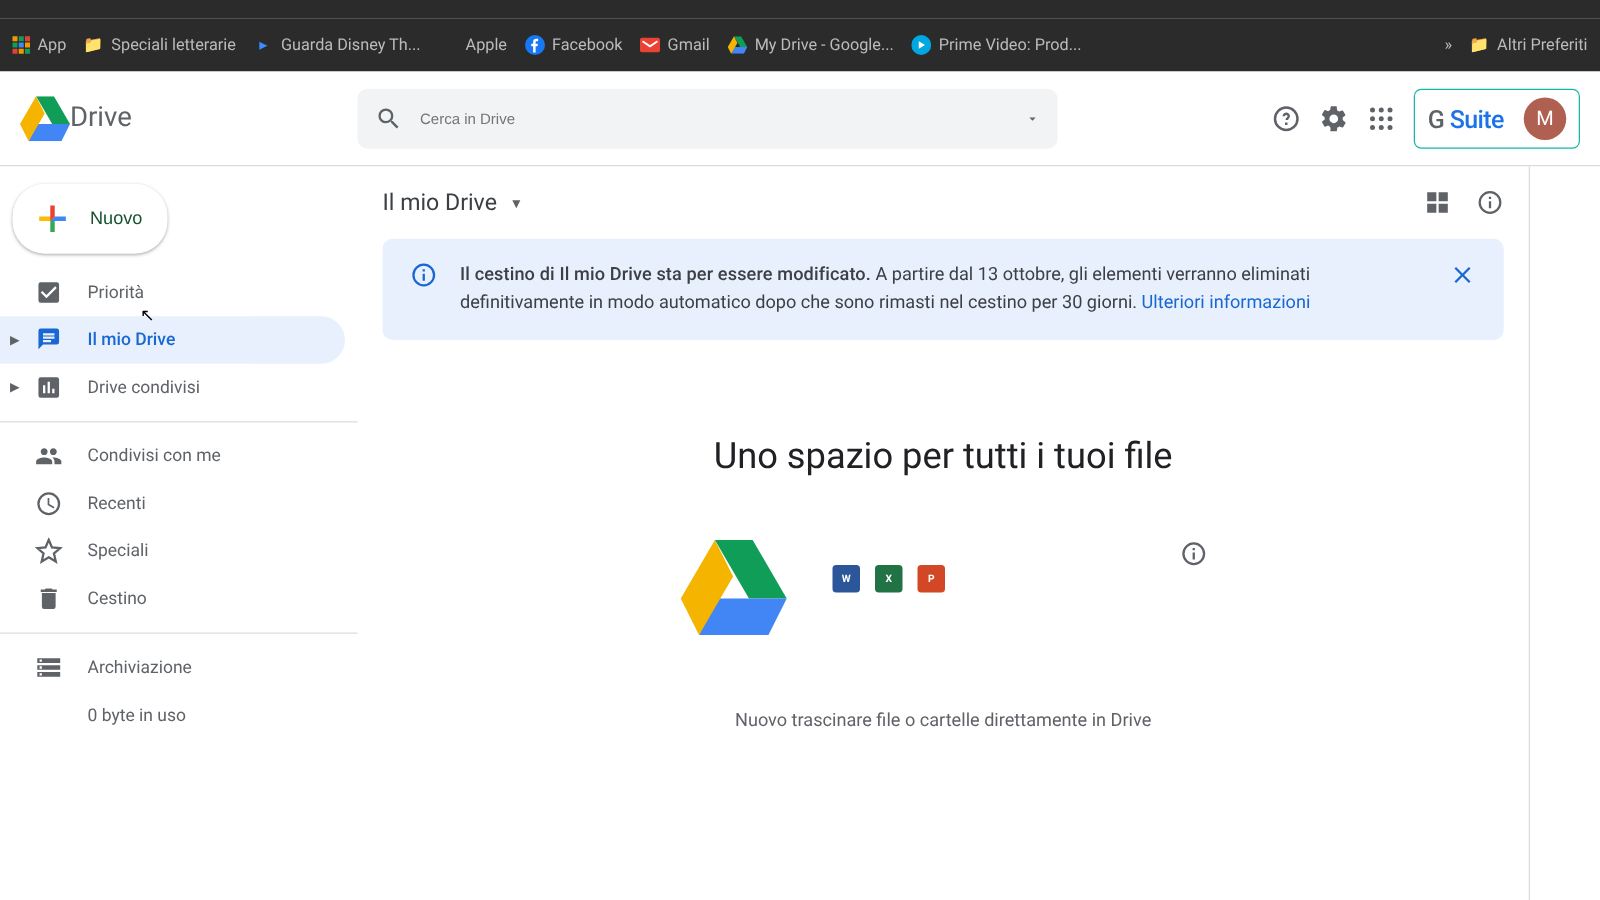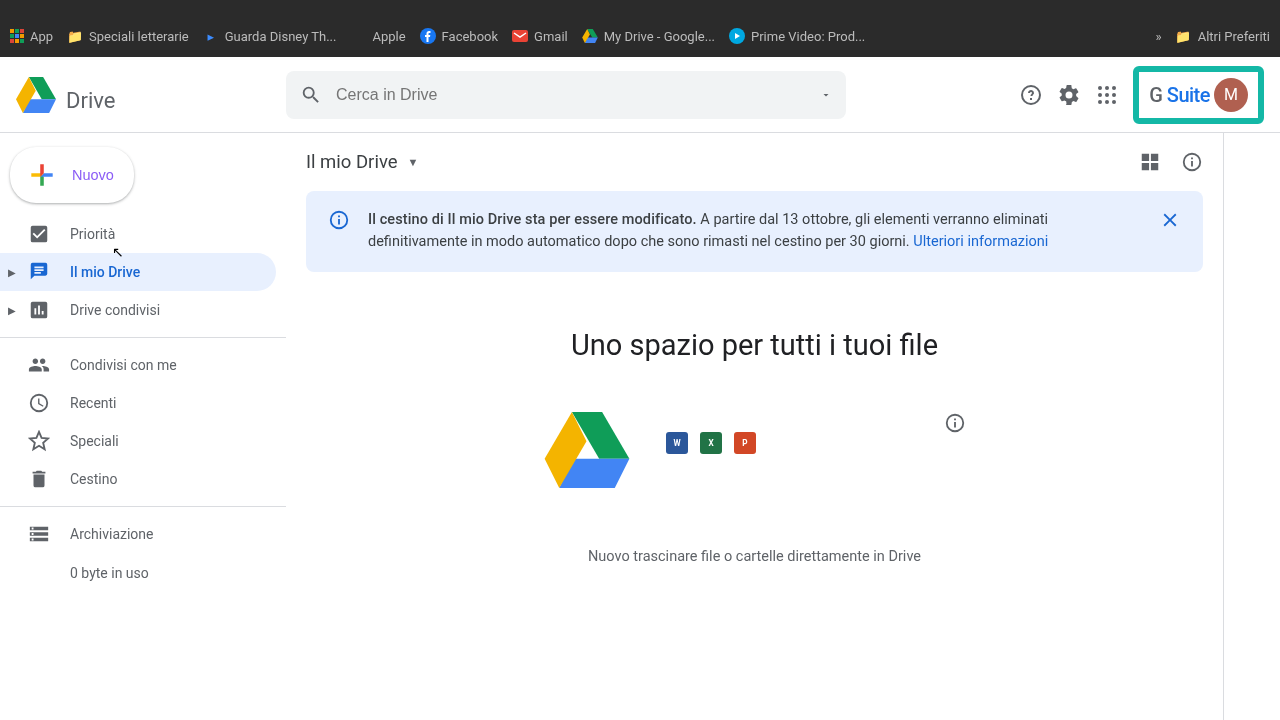--- a/index.html
+++ b/index.html
@@ -10,37 +10,37 @@
 .browser-bookmarks { background: #2b2b2b; height: 42px; display: flex; align-items: center; padding: 0 10px; gap: 14px; color: #bbb; font-size: 13px; }
 .bm-item { display: flex; align-items: center; gap: 6px; cursor: pointer; white-space: nowrap; }
 .bm-icon { width: 16px; height: 16px; display: flex; align-items: center; justify-content: center; }
 .bm-spacer { flex: 1; }
 .apps-icon { display: grid; grid-template-columns: repeat(3, 4px); gap: 1px; }
 .apps-icon span { width: 4px; height: 4px; background: #f29900; }
 .apps-icon span:nth-child(2){background:#0f9d58}.apps-icon span:nth-child(3){background:#db4437}.apps-icon span:nth-child(4){background:#0f9d58}.apps-icon span:nth-child(5){background:#4285f4}.apps-icon span:nth-child(6){background:#f29900}.apps-icon span:nth-child(7){background:#db4437}.apps-icon span:nth-child(8){background:#f29900}.apps-icon span:nth-child(9){background:#0f9d58}
 
 
 .header { height: 76px; display: flex; align-items: center; padding: 0 16px; border-bottom: 1px solid #dadce0; }
-.logo-area { display: flex; align-items: flex-end; gap: 10px; width: 270px; }
+.logo-area { display: flex; align-items: center; width: 270px; }
 .drive-logo { width: 40px; height: 36px; }
 .logo-text { font-size: 22px; color: #5f6368; }
 .search-box { display: flex; align-items: center; background: #f1f3f4; border-radius: 8px; height: 48px; flex: 0 0 560px; padding: 0 14px; gap: 14px; }
-.search-box input { border: none; background: transparent; font-size: 16px; color: #5f6368; outline: none; flex: 1; }
+.search-box input { border: none; background: transparent; font-size: 12px; color: #5f6368; outline: none; flex: 1; }
 .search-icon { fill: #5f6368; }
 .header-right { flex: 1; display: flex; align-items: center; justify-content: flex-end; gap: 14px; }
 .hdr-icon { width: 24px; height: 24px; fill: #5f6368; cursor: pointer; }
-.gsuite-btn { display: flex; align-items: center; gap: 4px; border: 6px solid #14b8a6; border-radius: 6px; padding: 6px 10px; cursor: pointer; }
+.gsuite-btn { display: flex; align-items: center; gap: 16px; border: 1px solid #14b8a6; border-radius: 6px; padding: 6px 10px; cursor: pointer; }
 .gsuite-text { font-size: 20px; font-weight: 500; letter-spacing: -0.5px; }
 .gsuite-text .g1{color:#5f6368}.gsuite-text .g2{color:#1a73e8}
 .avatar { width: 34px; height: 34px; border-radius: 50%; background: #b06050; color: #fff; display: flex; align-items: center; justify-content: center; font-size: 16px; }
 
 
 .main { display: flex; height: calc(720px - 15px - 42px - 76px); }
 .sidebar { width: 286px; padding-top: 10px; }
-.new-btn { display: flex; align-items: center; gap: 14px; background: #fff; border: none; box-shadow: 0 1px 3px rgba(60,64,67,.3), 0 1px 2px rgba(60,64,67,.15); border-radius: 26px; padding: 12px 20px 12px 16px; margin: 4px 0 12px 10px; cursor: pointer; font-size: 14.5px; color: #8b5cf6; font-weight: 500; }
+.new-btn { display: flex; align-items: center; gap: 14px; background: #fff; border: none; box-shadow: 0 1px 3px rgba(60,64,67,.3), 0 1px 2px rgba(60,64,67,.15); border-radius: 26px; padding: 12px 20px 12px 16px; margin: 4px 0 12px 10px; cursor: pointer; font-size: 14.5px; color: #14532d; font-weight: 500; }
 .plus-icon { width: 32px; height: 32px; }
 .sb-section { border-top: 1px solid #dadce0; padding-top: 8px; margin-top: 8px; }
 .sb-first { border-top: none; padding-top: 0; margin-top: 0; }
 .sb-item { display: flex; align-items: center; height: 38px; padding: 0 24px 0 28px; border-radius: 0 20px 20px 0; cursor: pointer; font-size: 14px; color: #5f6368; gap: 20px; margin-right: 10px; position: relative; }
 .sb-item.active { background: #e8f0fe; color: #1967d2; font-weight: 500; }
 .sb-item.active svg { fill: #1967d2; }
 .sb-item svg { width: 22px; height: 22px; fill: #5f6368; }
 .sb-expand { position: absolute; left: 8px; font-size: 10px; color: #5f6368; }
 .sb-storage { padding: 12px 24px 12px 28px; font-size: 14px; color: #5f6368; }
 
@@ -53,21 +53,21 @@
 .bc-right { margin-left: auto; display: flex; gap: 20px; }
 .bc-icon { width: 22px; height: 22px; fill: #5f6368; cursor: pointer; }
 
 .banner { display: flex; gap: 18px; background: #e8f0fe; border-radius: 8px; padding: 18px 22px; margin-top: 12px; }
 .banner-icon { width: 22px; height: 22px; fill: #1967d2; flex-shrink: 0; }
 .banner-body { flex: 1; font-size: 14.5px; line-height: 1.55; color: #3c4043; }
 .banner-title { font-weight: 500; letter-spacing: 0.1px; }
 .banner-link { color: #1967d2; cursor: pointer; }
 .banner-close { fill: #1967d2; width: 22px; height: 22px; cursor: pointer; flex-shrink: 0; }
 
-.empty { text-align: center; margin-top: 56px; }
+.empty { text-align: center; margin-top: 76px; }
 .empty h1 { font-size: 29px; font-weight: 400; color: #202124; }
 .empty-row { display: flex; justify-content: center; align-items: flex-start; gap: 36px; margin-top: 50px; }
 .empty-col { width: 300px; font-size: 14.5px; color: #3c4043; line-height: 1.5; }
 .empty-col.left { text-align: right; }
 .empty-col.right { text-align: left; display: flex; gap: 12px; align-items: flex-start; }
 .empty-col.right .txt { flex: 1; }
 .icon-row { display: flex; gap: 12px; margin-top: 20px; }
 .icon-row.left { justify-content: flex-end; }
 .icon-row.right { justify-content: flex-start; }
 .doc-icon { width: 22px; height: 22px; border-radius: 3px; display: flex; align-items: center; justify-content: center; }

